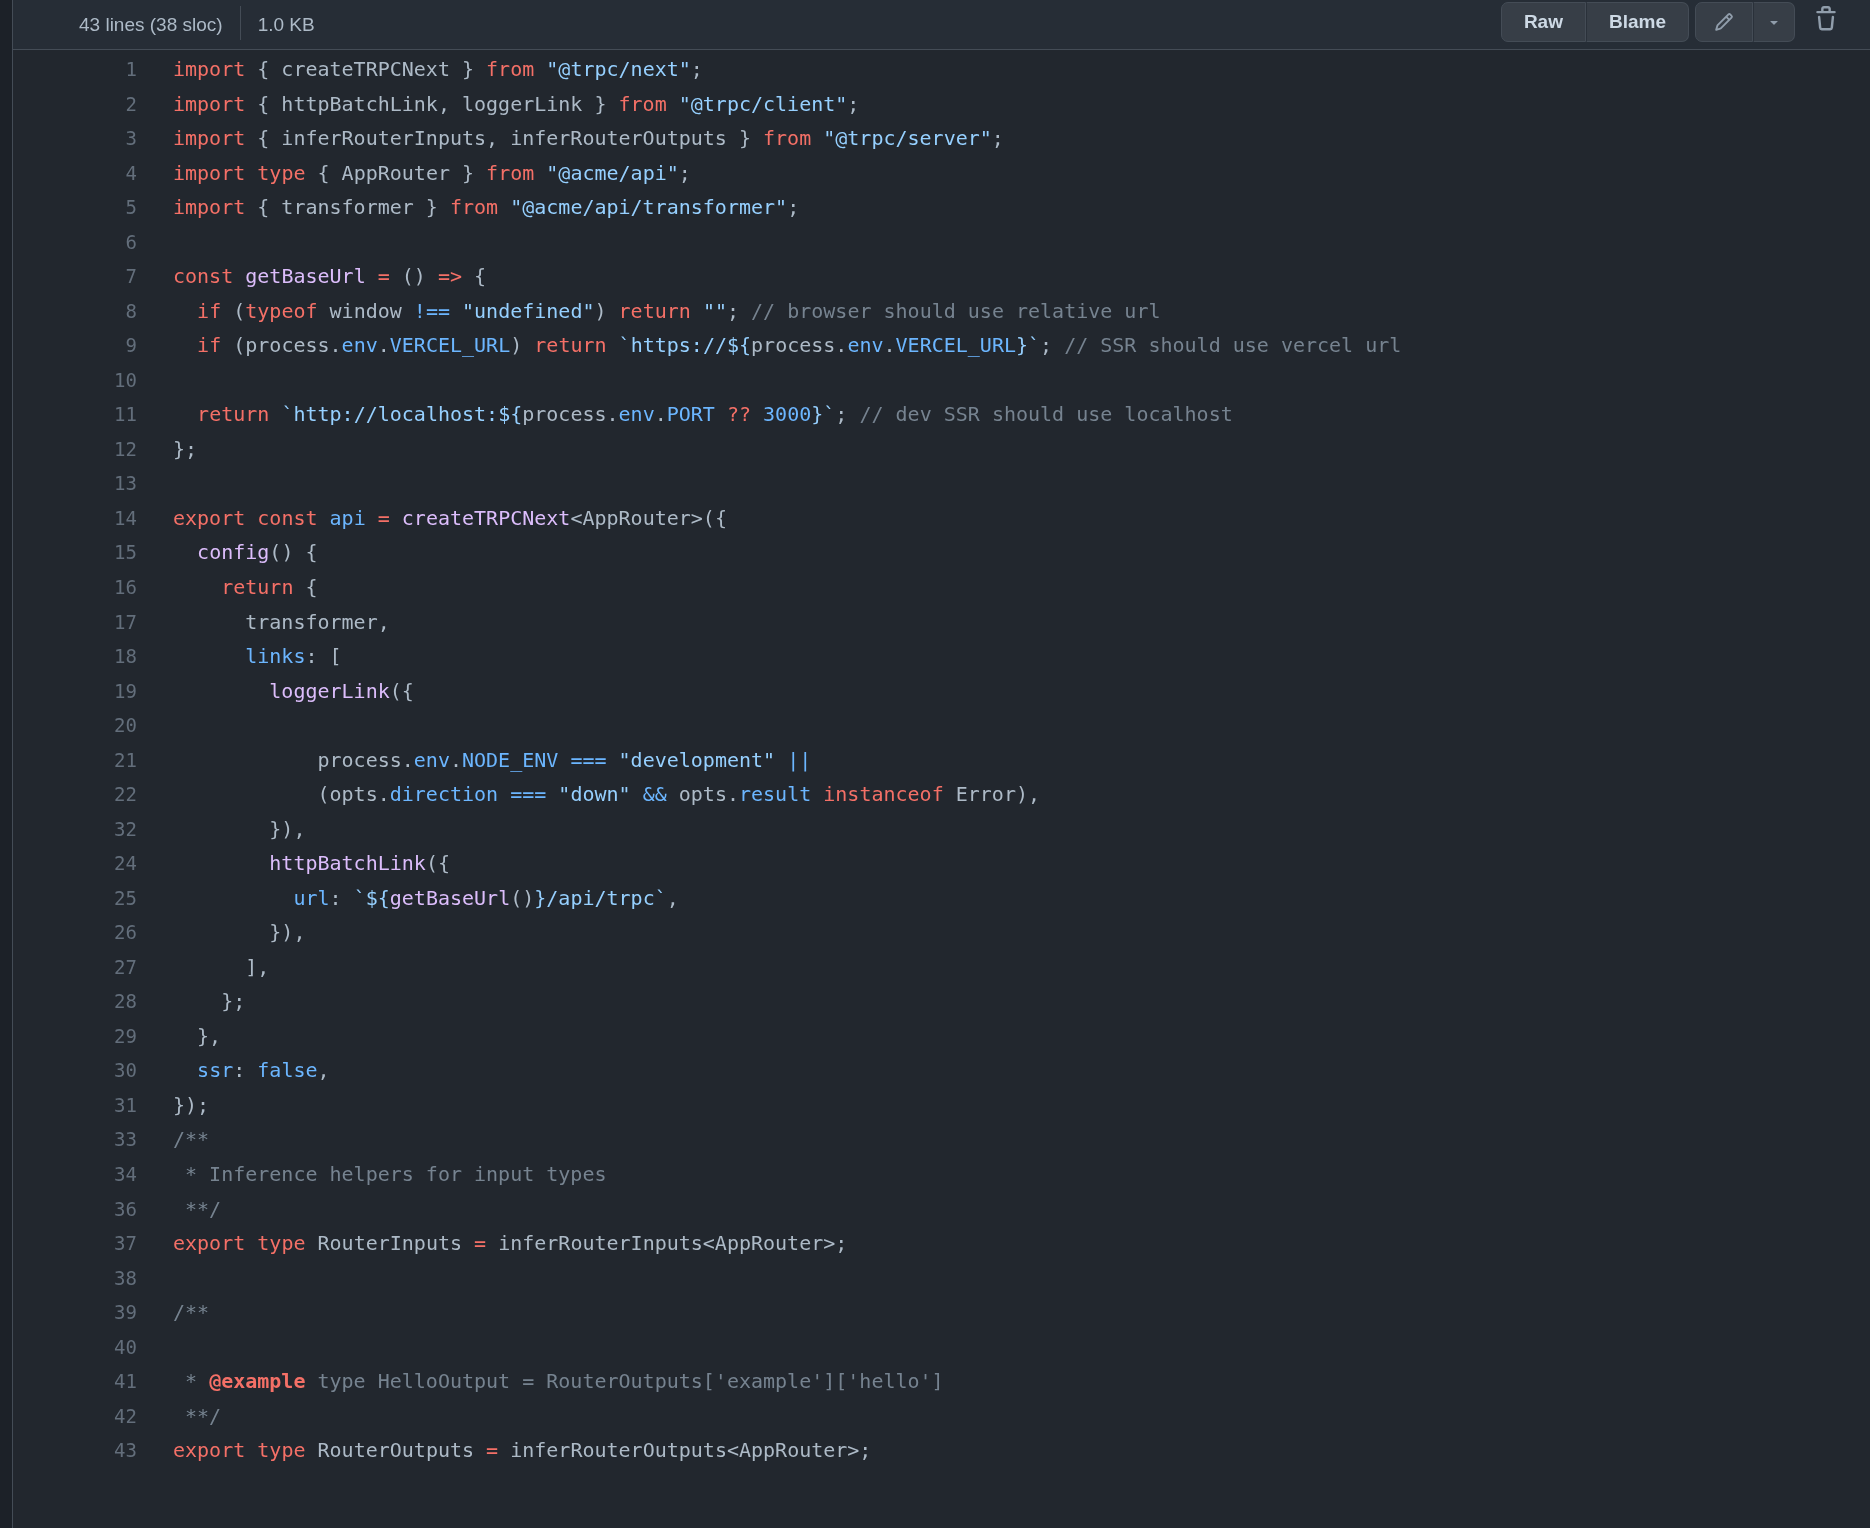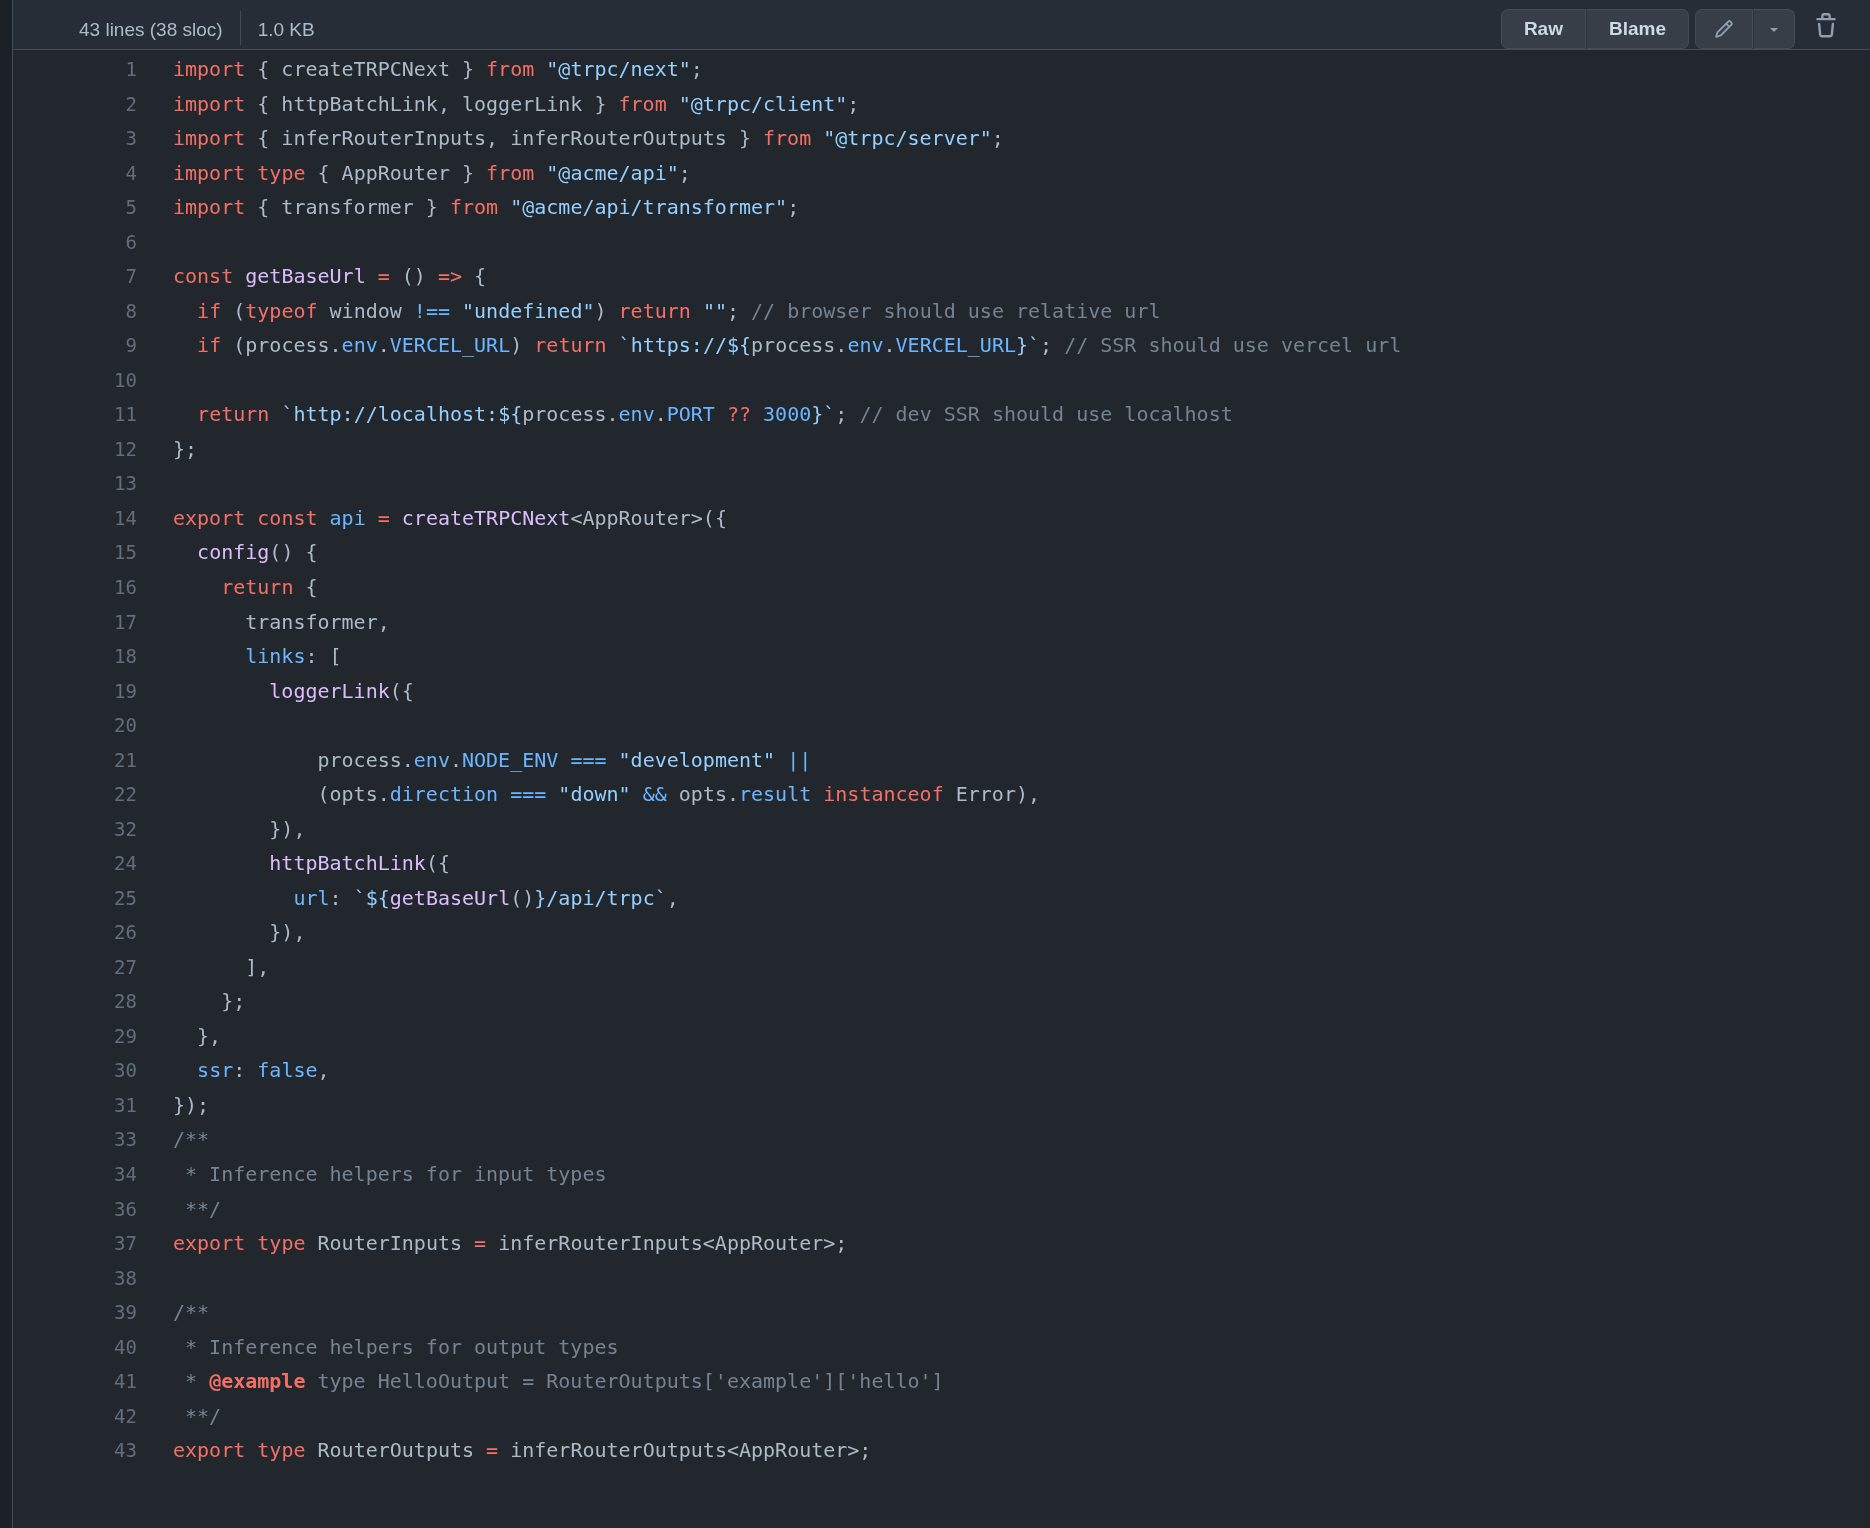--- a/index.html
+++ b/index.html
@@ -16,21 +16,21 @@
     display:flex;
     flex-direction:column;
   }
   .blob-header {
     height:50px;
     flex:0 0 50px;
     background: var(--header-bg, #262d36);
     border-bottom:1px solid var(--border, #444c56);
     display:flex;
     justify-content:space-between;
-    align-items:flex-end;
+    align-items:center;
     padding:0 31px 0 66px;
     overflow:hidden;
   }
   .header-left {
     display:flex;
     align-items:center;
     height:38px;
     color: var(--text, #adbac7);
     font-size:19px;
   }
@@ -286,21 +286,20 @@
         <div class="code-row">
           <div class="line-num">38</div>
           <div class="line-code"></div>
         </div>
         <div class="code-row">
           <div class="line-num">39</div>
           <div class="line-code"><span class="tk-c">/**</span></div>
         </div>
         <div class="code-row">
           <div class="line-num">40</div>
-          <div class="line-code"><span class="tk-c"> * Inference helpers for output types</span></div>
         </div>
         <div class="code-row">
           <div class="line-num">41</div>
           <div class="line-code"><span class="tk-c"> * </span><span class="tk-ck">@example</span><span class="tk-c"> type HelloOutput = RouterOutputs['example']['hello']</span></div>
         </div>
         <div class="code-row">
           <div class="line-num">42</div>
           <div class="line-code"><span class="tk-c"> **/</span></div>
         </div>
         <div class="code-row">

